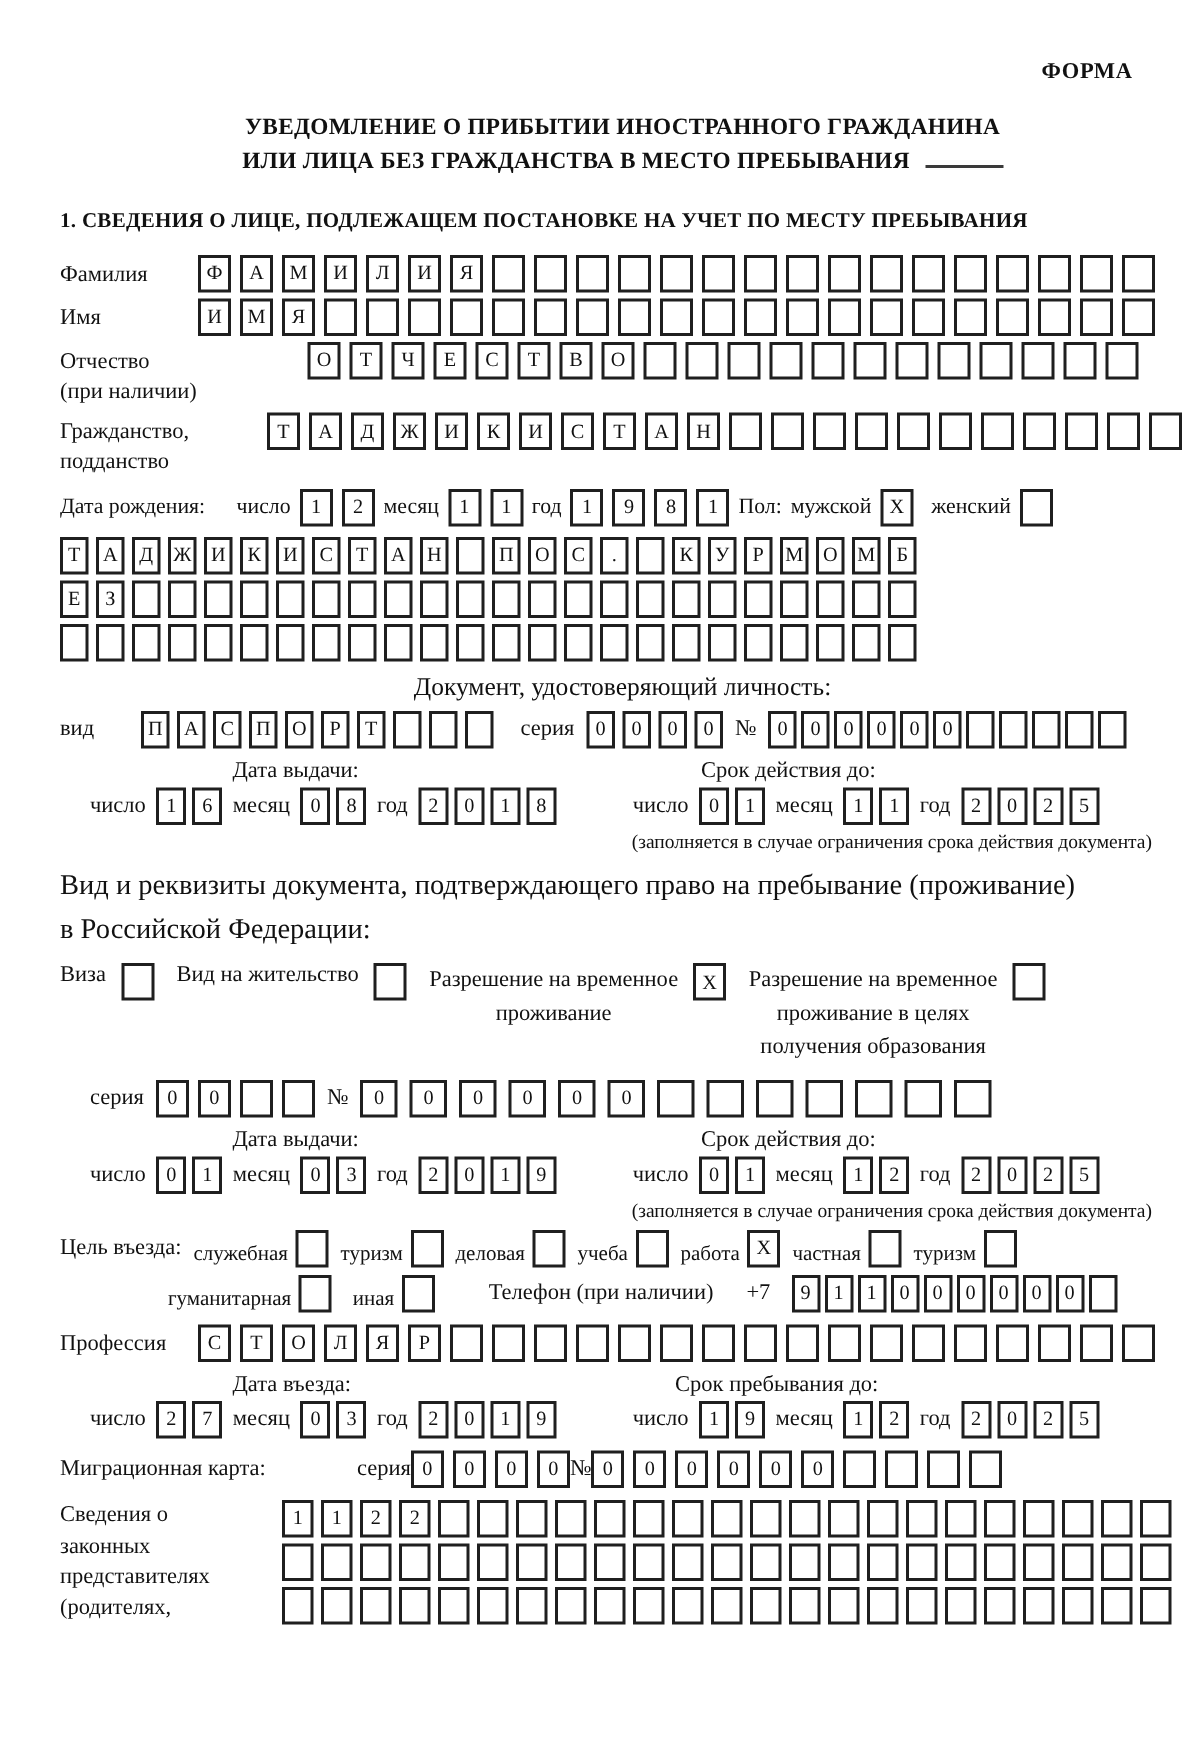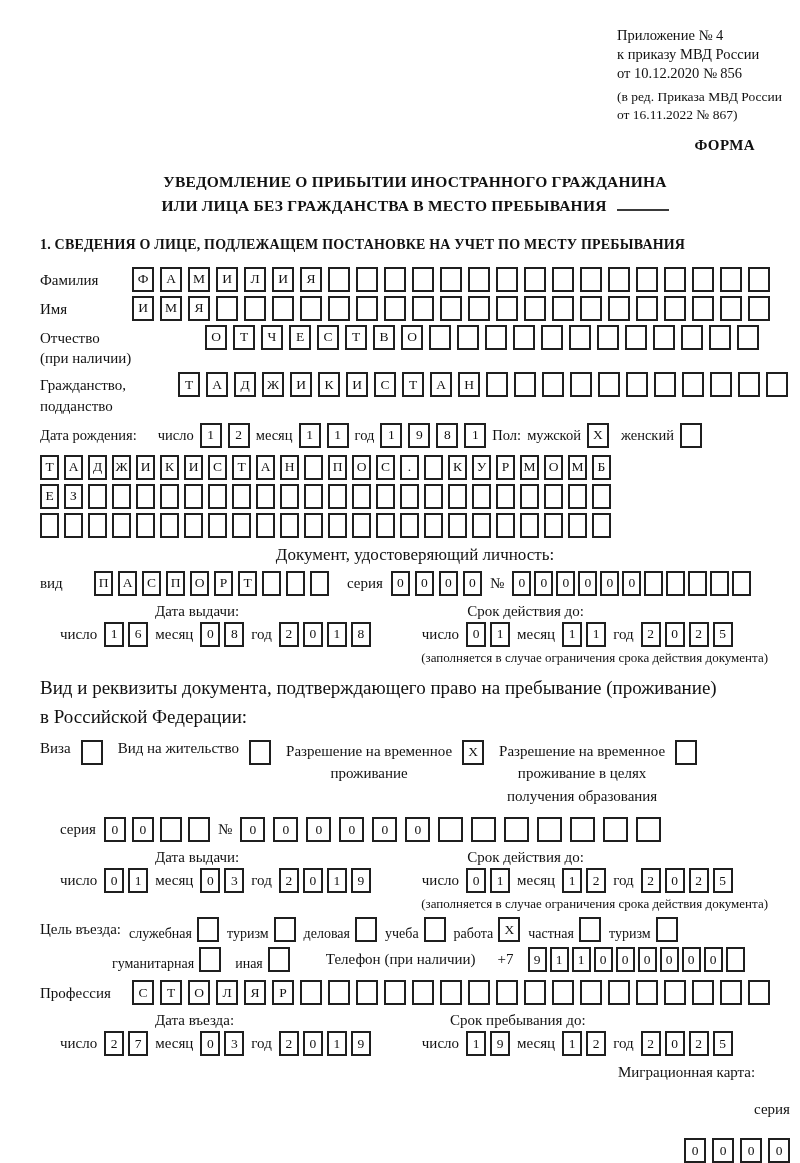--- a/index.html
+++ b/index.html
@@ -53,43 +53,34 @@
 
   .serial-row { display:flex; align-items:center; gap:8px; margin-top:10px; font-size:15px; }
   .ml20 { margin-left:20px; }
 
   .purpose-row { display:flex; align-items:center; gap:8px; margin-top:5px; font-size:14px; flex-wrap:nowrap; }
   .purpose-row .opt { display:flex; align-items:flex-end; gap:5px; flex:none; }
   .purpose2 { margin-left:72px; gap:14px; }
   .tel-label { margin-left:22px; }
   .tel-prefix { margin-left:8px; }
 
-  .mig-row { display:flex; align-items:flex-end; gap:20px; margin-top:8px; font-size:15px;flex-direction:column; }
+  .mig-row { display:flex; align-items:center; gap:0; margin-top:8px; font-size:15px; }
   .mig-label { width:172px; flex:none; }
   .ml26 { margin-left:26px; }
 
   .guardians { display:flex; margin-top:8px; }
   .guard-labels { width:148px; flex:none; font-size:15px; line-height:1.38; }
   .guard-rows { display:flex; flex-direction:column; gap:4px; }
   .guard-rows .cell { width:21px; margin-right:5px; }
 </style>
 </head>
 <body>
 
 <div class="page">
 
-  <div class="appendix">
-    <div>Приложение № 4</div>
-    <div>к приказу МВД России</div>
-    <div>от 10.12.2020 № 856</div>
-    <div class="rev">
-      <div>(в ред. Приказа МВД России</div>
-      <div>от 16.11.2022 № 867)</div>
-    </div>
-  </div>
 
   <div class="forma">ФОРМА</div>
 
   <div class="title">
     <div>УВЕДОМЛЕНИЕ О ПРИБЫТИИ ИНОСТРАННОГО ГРАЖДАНИНА</div>
     <div><span>ИЛИ ЛИЦА БЕЗ ГРАЖДАНСТВА В МЕСТО ПРЕБЫВАНИЯ</span><span class="title-underline"></span></div>
   </div>
 
   <div class="sec">1. СВЕДЕНИЯ О ЛИЦЕ, ПОДЛЕЖАЩЕМ ПОСТАНОВКЕ НА УЧЕТ ПО МЕСТУ ПРЕБЫВАНИЯ</div>
 

